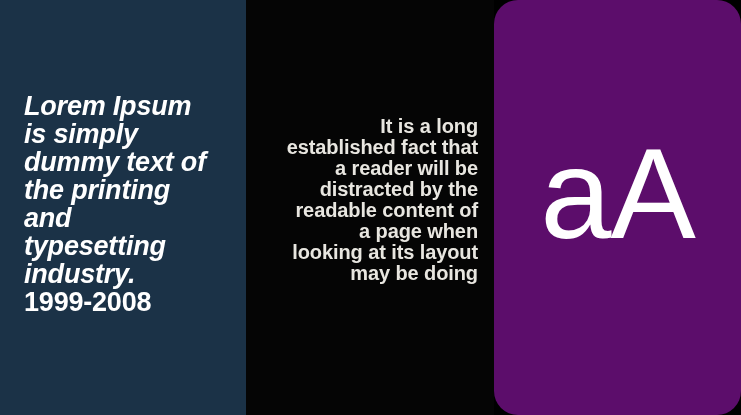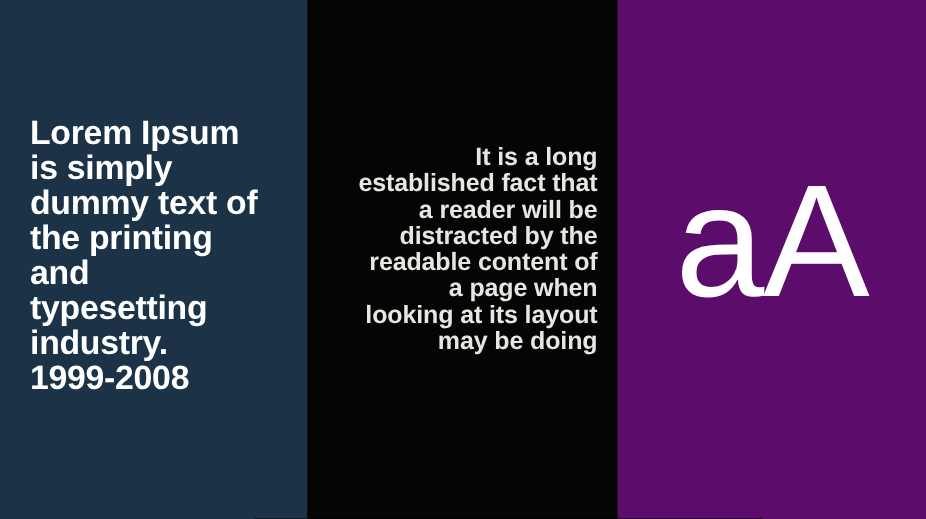--- a/index.html
+++ b/index.html
@@ -35,20 +35,21 @@
     left: 24px;
     top: 92px;
     width: 215px;
     margin: 0;
     color: #ffffff;
     font-size: 27px;
     line-height: 28px;
     font-weight: 700;
     letter-spacing: -0.2px;
     white-space: pre-line;
+    font-style: italic;
   }
   #panel-left .yearline {
     position: absolute;
     left: 24px;
     top: 288px;
     margin: 0;
     color: #ffffff;
     font-size: 27px;
     line-height: 28px;
     font-weight: 700;
@@ -115,17 +116,17 @@
     <p class="bodycopy" style="color: rgb(232, 230, 224);">It is a long
 established fact that
 a reader will be
 distracted by the
 readable content of
 a page when
 looking at its layout
 may be doing</p>
   </section>
 
-  <section class="panel" id="panel-right" style="background: rgb(92, 13, 107);">
+  <section class="panel" id="panel-right" style="background: rgb(92, 13, 107); border-radius: 24px;">
     <p class="glyphs" style="color: rgb(255, 255, 255);">aA</p>
   </section>
 
 </div>
 
 </body></html>

